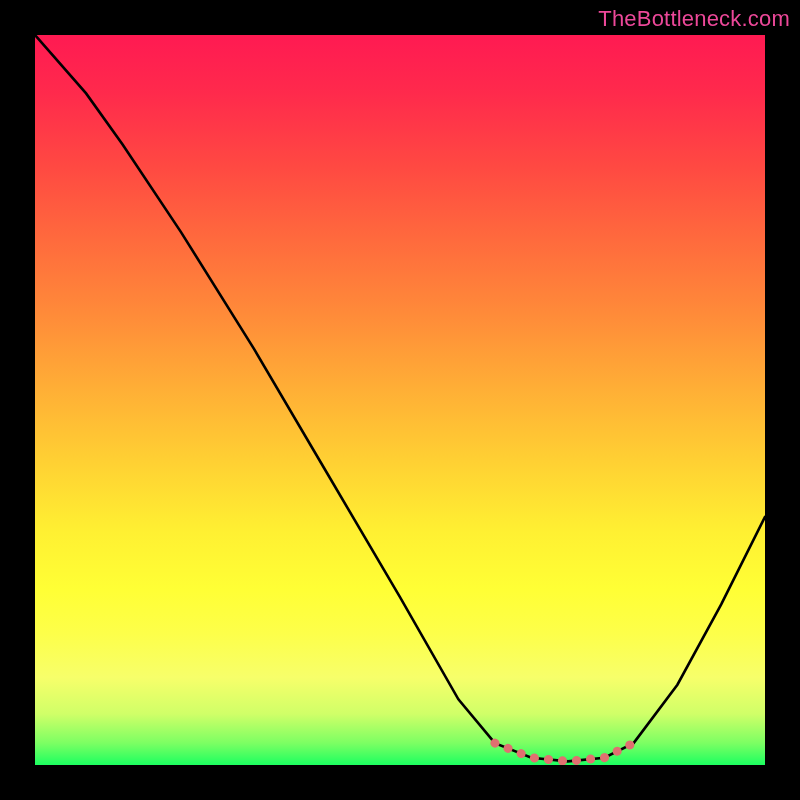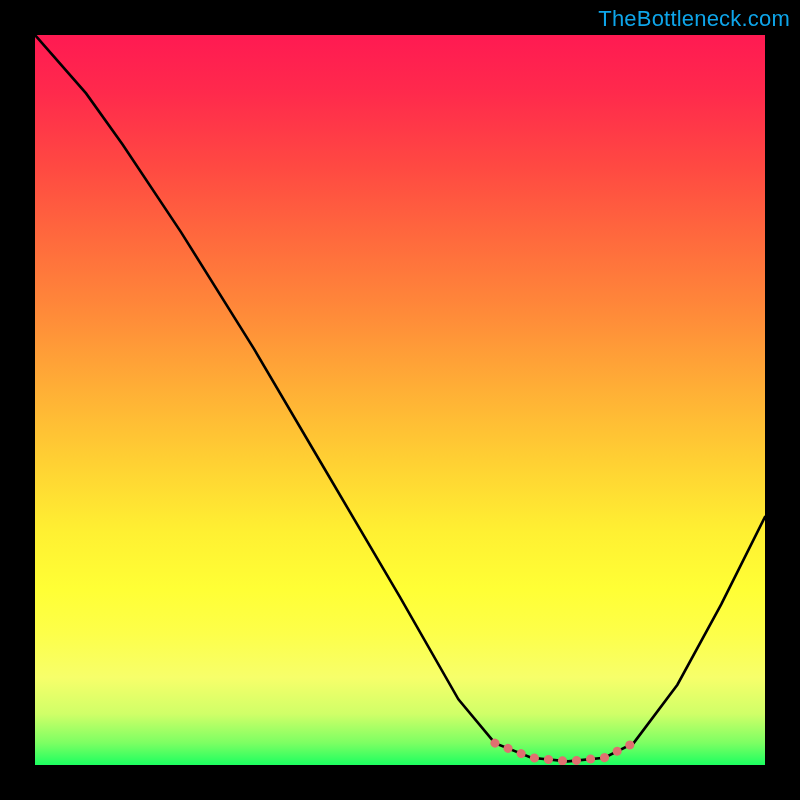--- a/index.html
+++ b/index.html
@@ -13,21 +13,21 @@
   .container {
     position: relative;
     width: 800px;
     height: 800px;
     background: #000000;
   }
   .watermark {
     position: absolute;
     top: 6px;
     right: 10px;
-    color: #0ea5e9;
+    color: #ec4899;
     font-family: Arial, Helvetica, sans-serif;
     font-size: 22px;
     font-weight: 500;
     letter-spacing: 0.2px;
     z-index: 10;
   }
   .plot-area {
     position: absolute;
     left: 35px;
     top: 35px;

